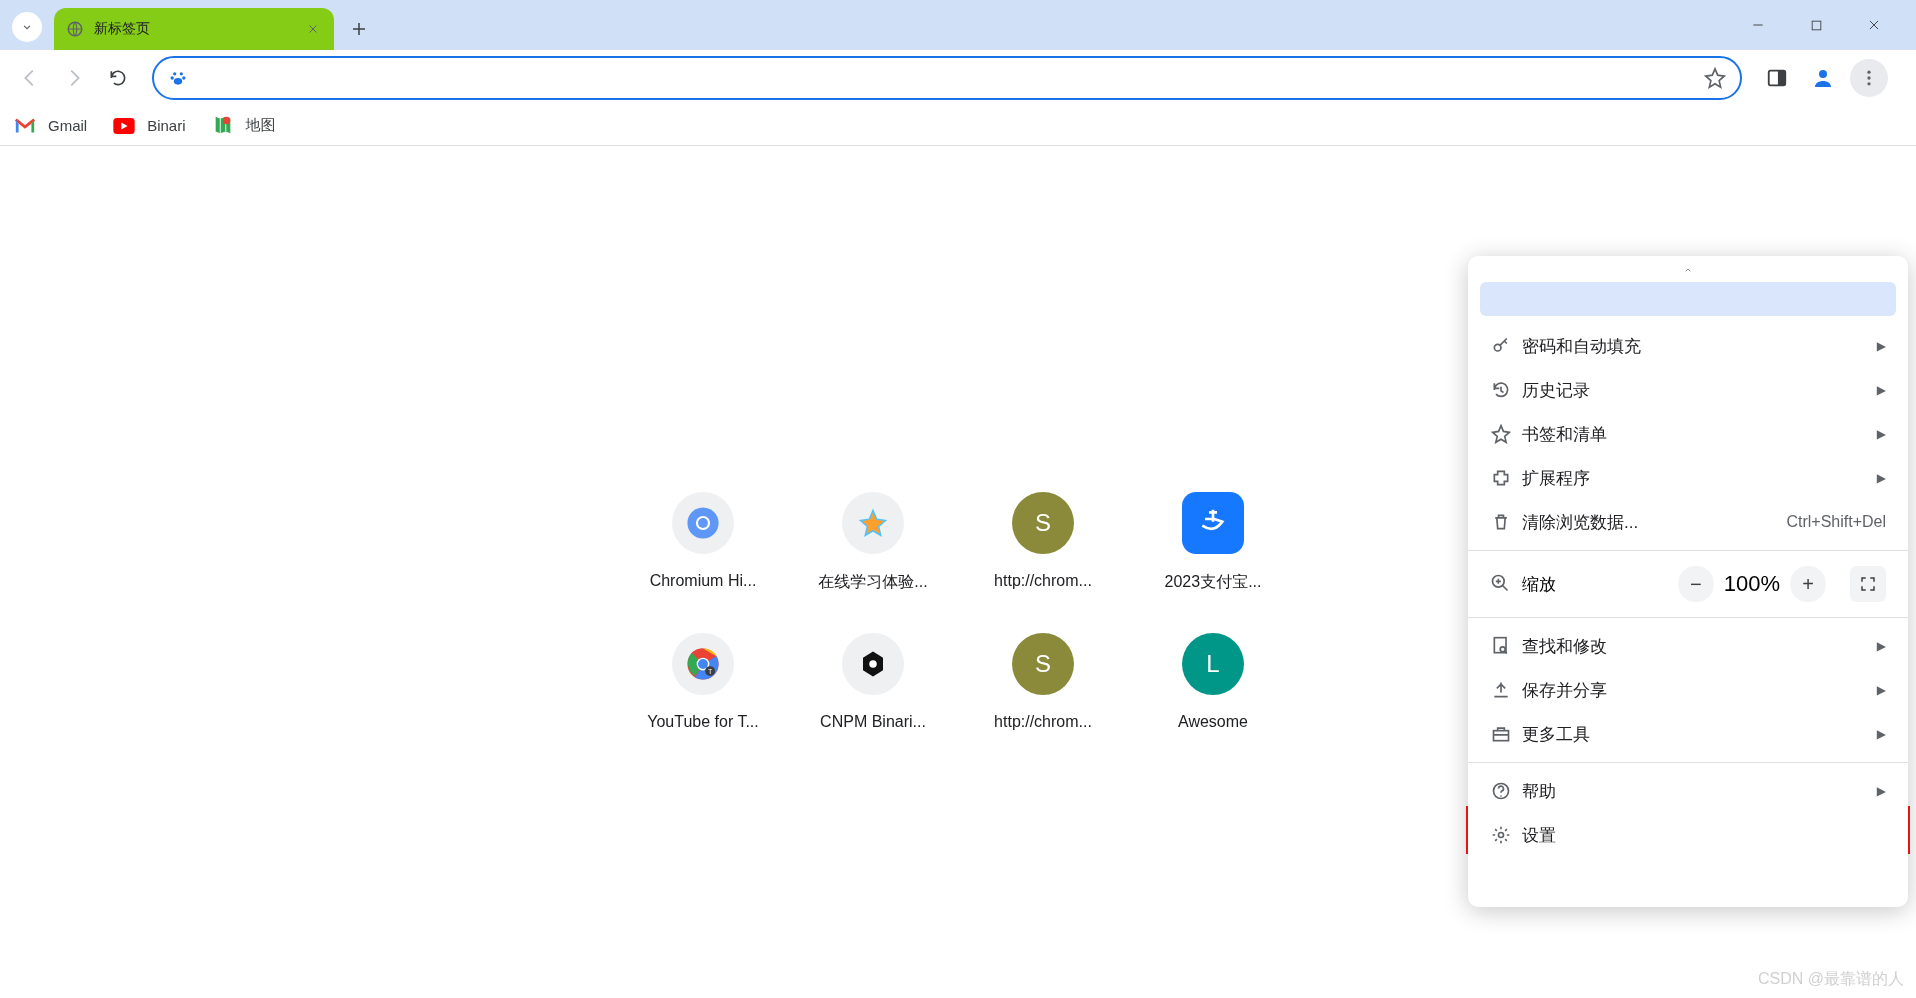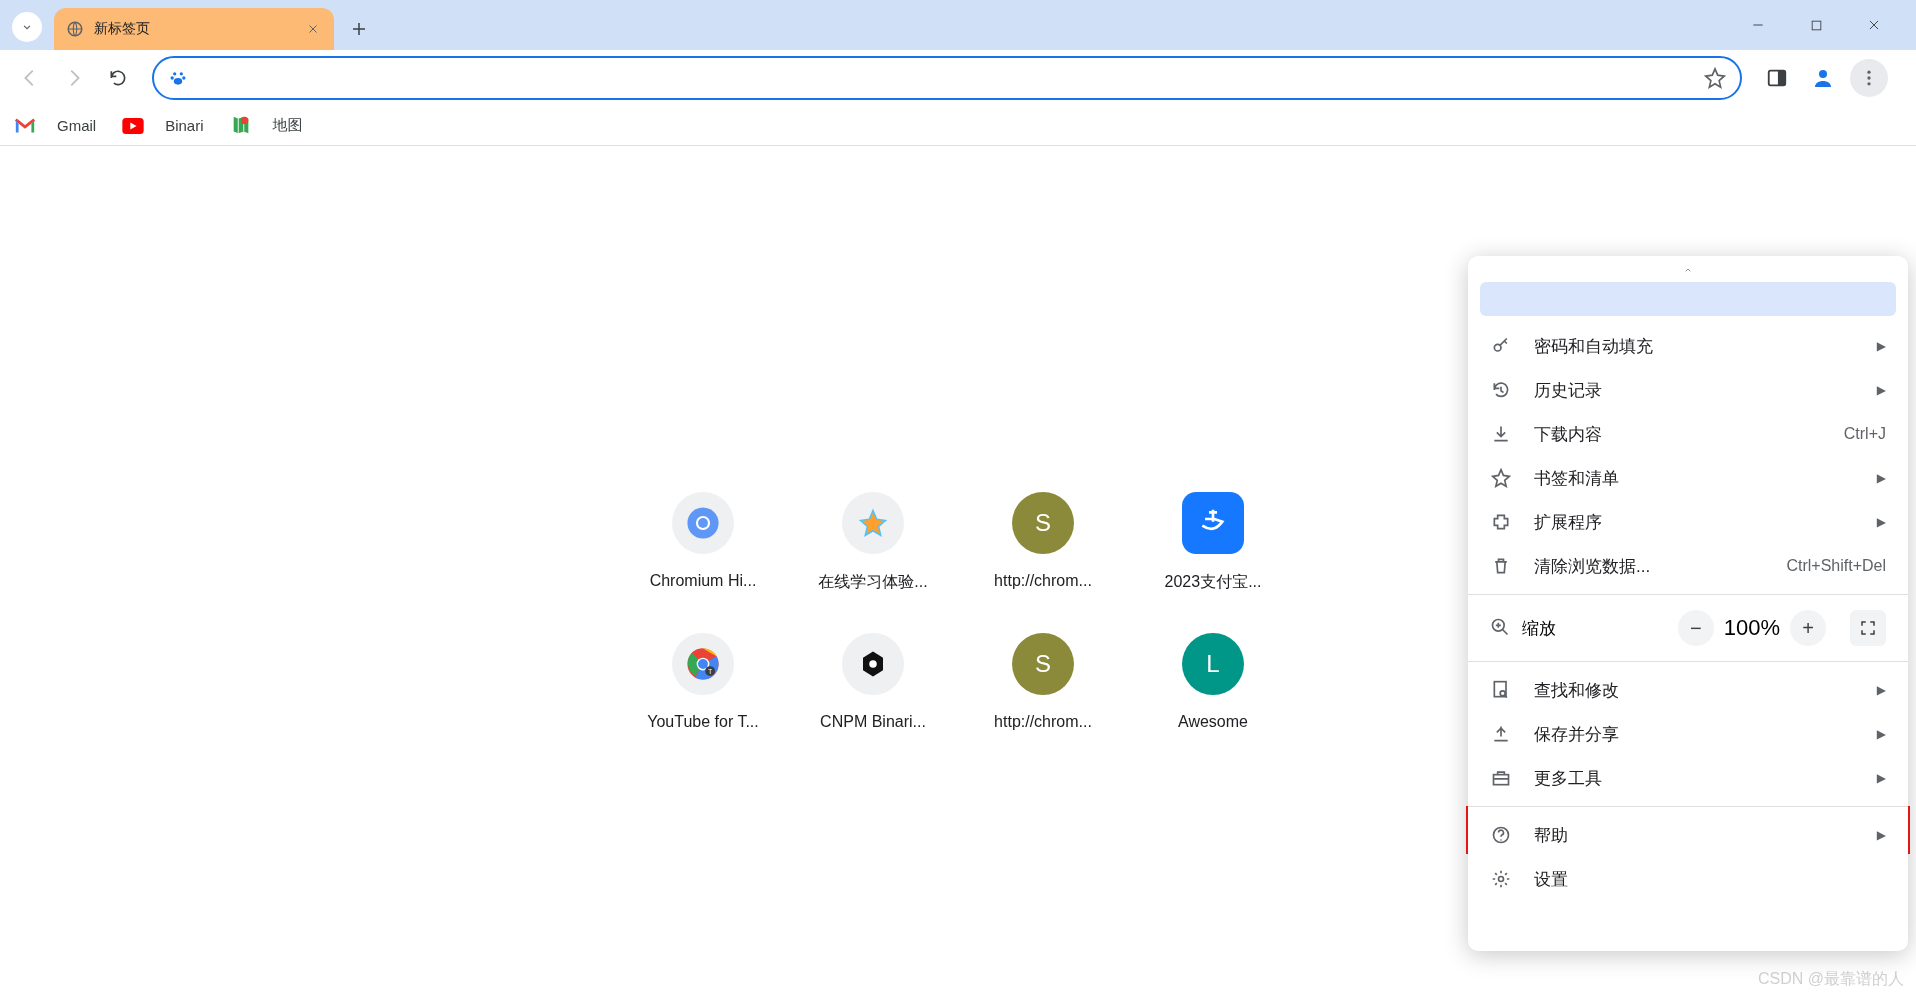--- a/index.html
+++ b/index.html
@@ -1,21 +1,21 @@
 <!DOCTYPE html>
 <html><head>
 <meta charset="utf-8">
 <style>
 * { margin:0; padding:0; box-sizing:border-box; font-family:"Segoe UI","Microsoft YaHei",Arial,sans-serif; }
 body { width:1916px; height:998px; background:#fff; overflow:hidden; position:relative; }
 
 
 .titlebar { height:50px; background:#cfe0f7; display:flex; align-items:flex-end; padding:0 12px; }
 .tablist-btn { width:30px; height:30px; border-radius:50%; background:#fff; display:flex; align-items:center; justify-content:center; margin-bottom:8px; margin-right:12px; }
-.tab { height:42px; background:#fdba74; border-radius:12px 12px 0 0; display:flex; align-items:center; padding:16px 12px; min-width:280px; gap:10px; position:relative; }
+.tab { height:42px; background:#84cc16; border-radius:12px 12px 0 0; display:flex; align-items:center; padding:16px 12px; min-width:280px; gap:10px; position:relative; }
 .tab .globe { width:18px; height:18px; color:#5f6368; }
 .tab .title { font-size:14px; color:#202124; flex:1; }
 .tab .close { width:18px; height:18px; display:flex; align-items:center; justify-content:center; color:#5f6368; border-radius:50%; }
 .newtab { width:34px; height:34px; display:flex; align-items:center; justify-content:center; margin-left:8px; margin-bottom:4px; border-radius:50%; }
 .wincontrols { margin-left:auto; display:flex; gap:18px; margin-bottom:10px; padding-right:10px; }
 .wincontrols div { width:40px; height:30px; display:flex; align-items:center; justify-content:center; color:#333; }
 
 
 .toolbar { height:56px; background:#fff; display:flex; align-items:center; padding:0 12px; gap:8px; }
 .navbtn { width:36px; height:36px; display:flex; align-items:center; justify-content:center; color:#5f6368; border-radius:50%; }
@@ -23,35 +23,35 @@
 .omnibox { flex:1; height:44px; border:2px solid #1a73e8; border-radius:22px; display:flex; align-items:center; padding:0 14px; gap:10px; margin:0 8px; max-width:1590px; }
 .omnibox .siteicon { width:20px; height:20px; color:#1a73e8; }
 .omnibox input { flex:1; border:none; outline:none; font-size:16px; }
 .omnibox .star { width:22px; height:22px; color:#5f6368; }
 .tbicon { width:38px; height:38px; display:flex; align-items:center; justify-content:center; border-radius:50%; }
 .profile { color:#1a73e8; }
 .menuactive { background:#e8eaed; }
 
 
 .bookmarks { height:40px; background:#fff; display:flex; align-items:center; padding:0 14px; gap:26px; border-bottom:1px solid #e0e0e0; }
-.bm { display:flex; align-items:center; gap:21px; font-size:15px; color:#3c4043; }
+.bm { display:flex; align-items:center; gap:12px; font-size:15px; color:#3c4043; }
 .bm .icn { width:22px; height:22px; display:flex; align-items:center; justify-content:center; }
 
 
 .content { position:relative; height:852px; }
 .shortcuts { position:absolute; left:50%; top:346px; transform:translateX(-50%); display:grid; grid-template-columns:repeat(4, 170px); row-gap:40px; }
 .sc { display:flex; flex-direction:column; align-items:center; gap:18px; }
 .sc .circle { width:62px; height:62px; border-radius:50%; background:#eef0f2; display:flex; align-items:center; justify-content:center; font-size:24px; font-weight:500; color:#fff; }
 .sc .label { font-size:16px; color:#202124; max-width:140px; white-space:nowrap; overflow:hidden; text-overflow:ellipsis; text-align:left; }
 
 
 .menu { position:absolute; right:8px; top:110px; width:440px; background:#fff; border-radius:10px; box-shadow:0 4px 24px rgba(0,0,0,0.22); padding:6px 0; z-index:50; }
 .menu-collapse { height:16px; display:flex; align-items:center; justify-content:center; color:#5f6368; }
 .menu-partial { height:34px; margin:4px 12px 8px; border-radius:6px; background:#d9e6fb; position:relative; overflow:hidden; }
-.menu-item { height:44px; display:flex; align-items:center; padding:0 22px; gap:22px; font-size:17px; color:#202124; position:relative; }
+.menu-item { height:44px; display:flex; align-items:center; padding:0 22px; gap:10px; font-size:17px; color:#202124; position:relative; }
 .menu-item .micon { width:22px; height:22px; color:#5f6368; display:flex; align-items:center; justify-content:center; }
 .menu-item .mlabel { flex:1; }
 .menu-item .shortcut { color:#5f6368; font-size:16px; }
 .menu-item .chev { color:#5f6368; font-size:12px; }
 .menu-item.disabled { color:#bdbdbd; }
 .menu-item.disabled .micon { color:#bdbdbd; }
 .menu-sep { height:1px; background:#e0e0e0; margin:6px 0; }
 .zoomrow { height:54px; display:flex; align-items:center; padding:0 22px; gap:10px; }
 .zoomrow .micon { width:22px; height:22px; color:#5f6368; }
 .zoomrow .zlabel { flex:1; font-size:17px; }
@@ -284,29 +284,20 @@
           <svg width="20" height="20" viewBox="0 0 24 24">
             <path d="M4 12a8 8 0 1 1 2 5M4 4v6h6M12 8v5l3 2" fill="none" stroke="currentColor" stroke-width="2"></path>
           </svg>
         </span>
       <span class="mlabel">历史记录</span>
       <span class="chev">▶</span>
     </div>
     <div class="menu-item">
       <span class="micon">
           <svg width="20" height="20" viewBox="0 0 24 24">
-            <path d="M12 3v12m-5-5l5 5 5-5M4 20h16" fill="none" stroke="currentColor" stroke-width="2"></path>
-          </svg>
-        </span>
-      <span class="mlabel">下载内容</span>
-      <span class="shortcut">Ctrl+J</span>
-    </div>
-    <div class="menu-item">
-      <span class="micon">
-          <svg width="20" height="20" viewBox="0 0 24 24">
             <path d="M12 2l2.9 6.9L22 10l-5.5 4.8L18.2 22 12 18.2 5.8 22l1.7-7.2L2 10l7.1-1.1z" fill="none" stroke="currentColor" stroke-width="2"></path>
           </svg>
         </span>
       <span class="mlabel">书签和清单</span>
       <span class="chev">▶</span>
     </div>
     <div class="menu-item">
       <span class="micon">
           <svg width="20" height="20" viewBox="0 0 24 24">
             <path d="M4 8h4V4h8v4h4v8h-4v4H8v-4H4z" fill="none" stroke="currentColor" stroke-width="2"></path>

